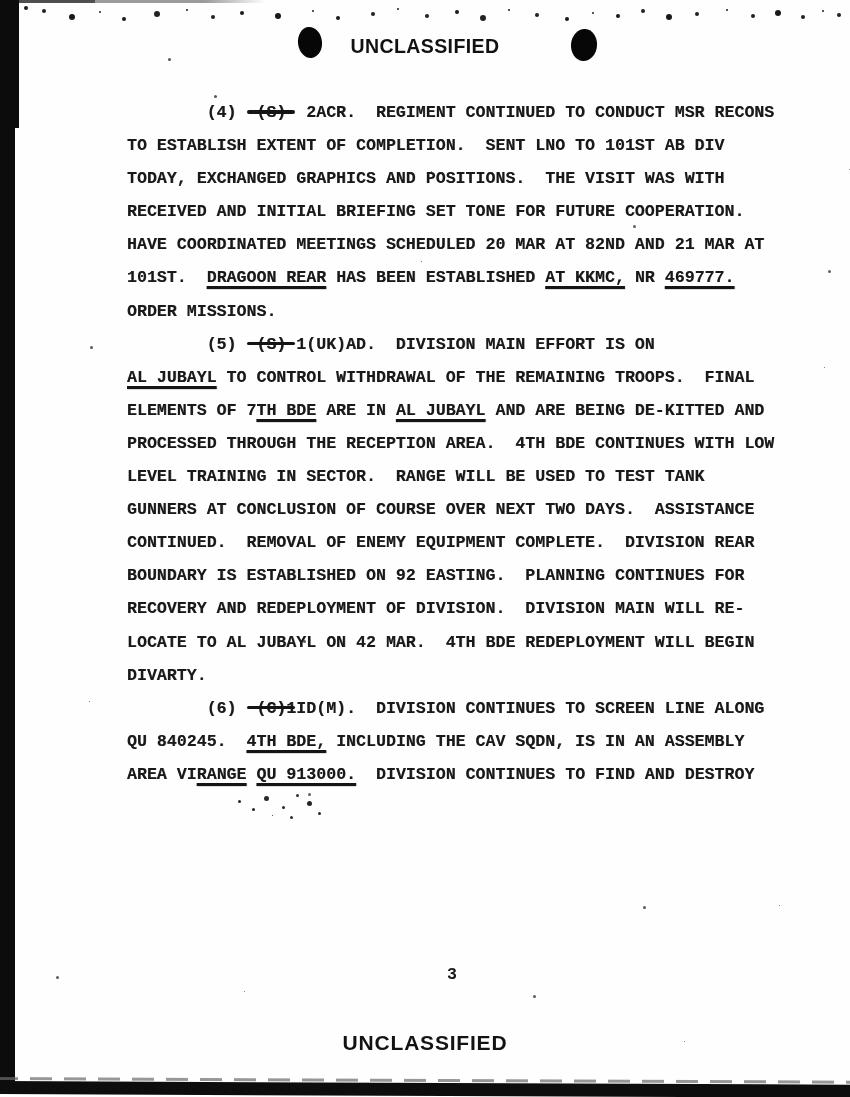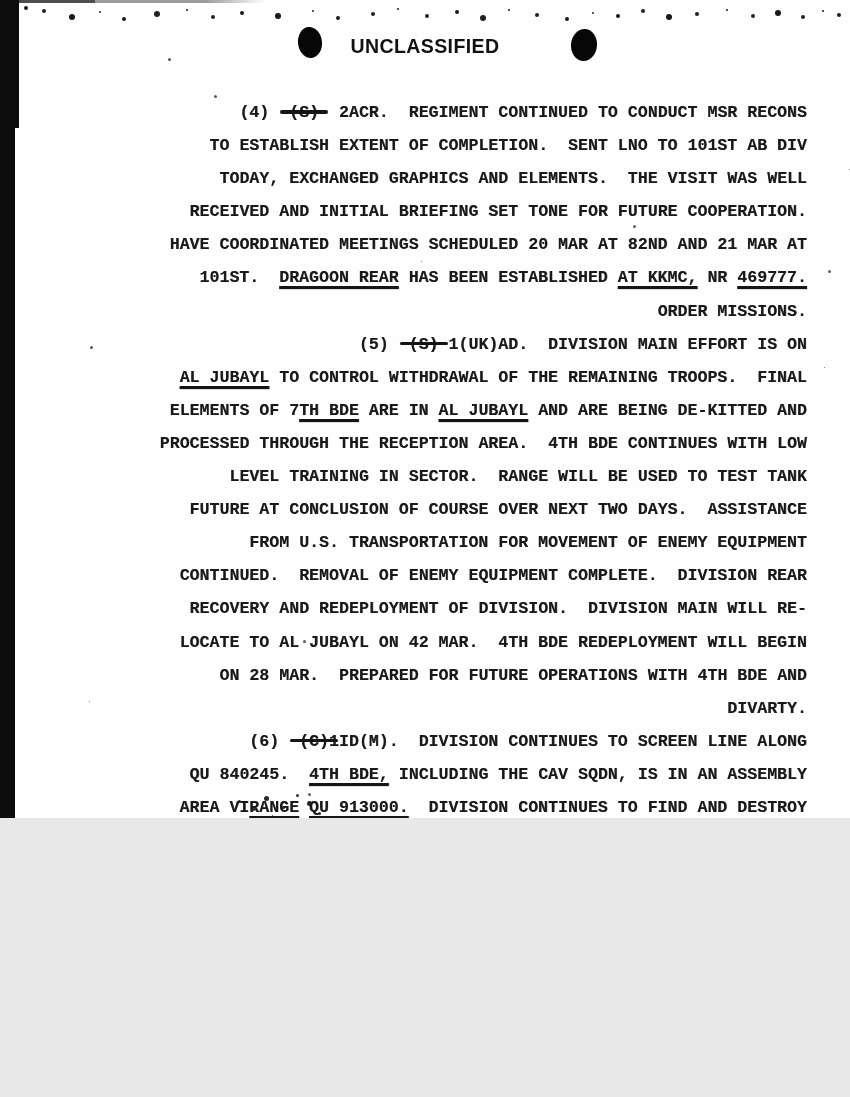--- a/index.html
+++ b/index.html
@@ -1,17 +1,17 @@
 <!DOCTYPE html>
 <html><head>
 <meta charset="utf-8">
 <style>
   html,body{margin:0;padding:0;background:#e8e8e8;}
   .page{
-    position:relative;width:850px;height:818px;background:#fefefe;
+    position:relative;width:850px;height:1097px;background:#fefefe;
     overflow:hidden;font-family:"Liberation Sans",sans-serif;
   }
   
   .edge-left{position:absolute;left:0;top:0;width:15px;height:1086px;background:#0c0c0c;}
   .edge-left::before{content:'';position:absolute;left:0;top:0;width:19px;height:128px;background:#0c0c0c;}
   .edge-bottom{position:absolute;left:-4px;top:1081px;width:862px;height:13px;background:#0d0d0d;
     transform:rotate(0.25deg);transform-origin:left top;}
   .edge-bottom::before{content:'';position:absolute;left:0;top:-4px;width:100%;height:3px;
     background:repeating-linear-gradient(90deg,#6b6b6b 0 22px,transparent 22px 34px);opacity:.7;}
   .top-smear{position:absolute;left:0;top:0;width:265px;height:3px;
@@ -42,21 +42,21 @@
   
   .header-classification{position:absolute;left:0;top:35px;width:850px;text-align:center;
     font-weight:700;font-size:19.5px;letter-spacing:.4px;color:#111;}
   .footer-classification{position:absolute;left:0;top:1031px;width:850px;text-align:center;
     font-weight:700;font-size:21px;letter-spacing:.8px;color:#131313;}
   
   .doc-body{position:absolute;left:127px;top:96px;width:680px;
     font-family:"Liberation Mono","DejaVu Sans Mono",monospace;
     font-weight:700;font-size:16.6px;line-height:33.1px;color:#191919;
     text-shadow:.3px .3px 0 rgba(25,25,25,.5);}
-  .line{white-space:pre;height:33.1px;text-align:right;}
+  .line{white-space:pre;height:33.1px;}
   .strike{position:relative;}
   .strike::after{content:'';position:absolute;left:-9px;right:-9px;top:7px;height:3.6px;
     background:#141414;border-radius:2px;}
   .ul{text-decoration:underline;text-decoration-thickness:2.6px;text-underline-offset:4px;
     text-decoration-color:#151515;}
   .page-number{position:absolute;left:447px;top:965px;
     font-family:"Liberation Mono","DejaVu Sans Mono",monospace;
     font-weight:700;font-size:16.6px;color:#191919;}
 </style>
 </head>
@@ -71,36 +71,35 @@
   <div class="edge-bottom"></div>
 
   <div class="hole hole-left"></div>
   <div class="hole hole-right"></div>
 
   <div class="header-classification">UNCLASSIFIED</div>
 
   <div class="doc-body" id="doc-body">
       <div class="line"><span>        (4)  </span><span class="strike">(S)</span><span>  2ACR.  REGIMENT CONTINUED TO CONDUCT MSR RECONS</span></div>
       <div class="line"><span>TO ESTABLISH EXTENT OF COMPLETION.  SENT LNO TO 101ST AB DIV</span></div>
-      <div class="line"><span>TODAY, EXCHANGED GRAPHICS AND ELEMENTS.  THE VISIT WAS WELL</span></div>
+      <div class="line"><span>TODAY, EXCHANGED GRAPHICS AND POSITIONS.  THE VISIT WAS WITH</span></div>
       <div class="line"><span>RECEIVED AND INITIAL BRIEFING SET TONE FOR FUTURE COOPERATION.</span></div>
       <div class="line"><span>HAVE COORDINATED MEETINGS SCHEDULED 20 MAR AT 82ND AND 21 MAR AT</span></div>
       <div class="line"><span>101ST.  </span><span class="ul">DRAGOON REAR</span><span> HAS BEEN ESTABLISHED </span><span class="ul">AT KKMC,</span><span> NR </span><span class="ul">469777.</span></div>
       <div class="line"><span>ORDER MISSIONS.</span></div>
       <div class="line"><span>        (5)  </span><span class="strike">(S)</span><span> 1(UK)AD.  DIVISION MAIN EFFORT IS ON</span></div>
       <div class="line"><span class="ul">AL JUBAYL</span><span> TO CONTROL WITHDRAWAL OF THE REMAINING TROOPS.  FINAL</span></div>
       <div class="line"><span>ELEMENTS OF 7</span><span class="ul">TH BDE</span><span> ARE IN </span><span class="ul">AL JUBAYL</span><span> AND ARE BEING DE-KITTED AND</span></div>
       <div class="line"><span>PROCESSED THROUGH THE RECEPTION AREA.  4TH BDE CONTINUES WITH LOW</span></div>
       <div class="line"><span>LEVEL TRAINING IN SECTOR.  RANGE WILL BE USED TO TEST TANK</span></div>
-      <div class="line"><span>FUTURE AT CONCLUSION OF COURSE OVER NEXT TWO DAYS.  ASSISTANCE</span></div>
-      <div class="line"><span>FROM U.S. TRANSPORTATION FOR MOVEMENT OF ENEMY EQUIPMENT</span></div>
+      <div class="line"><span>GUNNERS AT CONCLUSION OF COURSE OVER NEXT TWO DAYS.  ASSISTANCE</span></div>
       <div class="line"><span>CONTINUED.  REMOVAL OF ENEMY EQUIPMENT COMPLETE.  DIVISION REAR</span></div>
+      <div class="line"><span>BOUNDARY IS ESTABLISHED ON 92 EASTING.  PLANNING CONTINUES FOR</span></div>
       <div class="line"><span>RECOVERY AND REDEPLOYMENT OF DIVISION.  DIVISION MAIN WILL RE-</span></div>
       <div class="line"><span>LOCATE TO AL JUBAYL ON 42 MAR.  4TH BDE REDEPLOYMENT WILL BEGIN</span></div>
-      <div class="line"><span>ON 28 MAR.  PREPARED FOR FUTURE OPERATIONS WITH 4TH BDE AND</span></div>
       <div class="line"><span>DIVARTY.</span></div>
       <div class="line"><span>        (6)  </span><span class="strike">(C)</span><span>1ID(M).  DIVISION CONTINUES TO SCREEN LINE ALONG</span></div>
       <div class="line"><span>QU 840245.  </span><span class="ul">4TH BDE,</span><span> INCLUDING THE CAV SQDN, IS IN AN ASSEMBLY</span></div>
       <div class="line"><span>AREA VI</span><span class="ul">RANGE</span><span> </span><span class="ul">QU 913000.</span><span>  DIVISION CONTINUES TO FIND AND DESTROY</span></div>
     </div>
 
   <div class="page-number">3</div>
 
   <div class="footer-classification">UNCLASSIFIED</div>
 </div>

